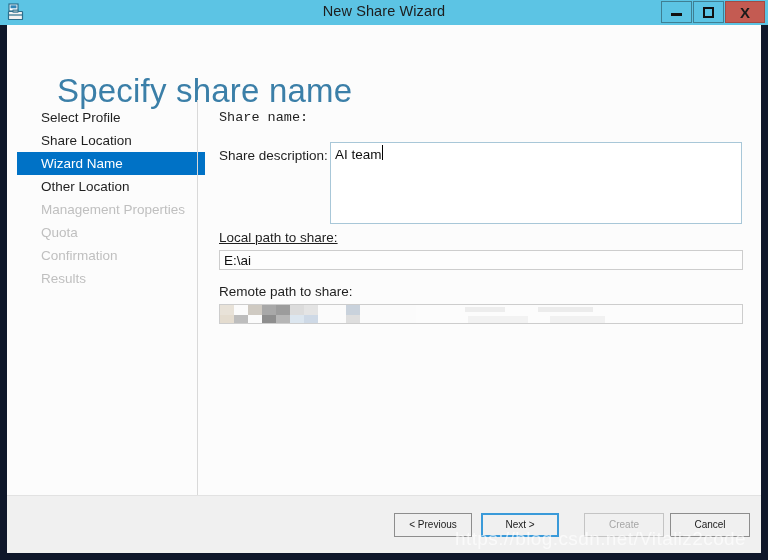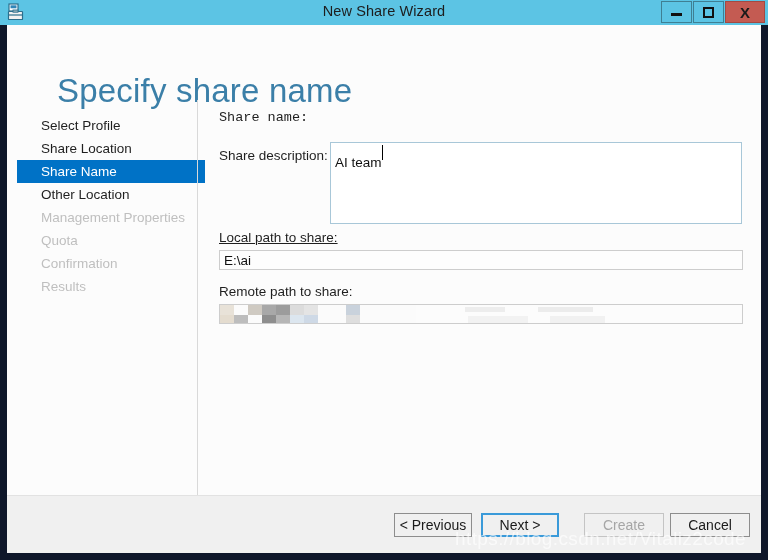--- a/index.html
+++ b/index.html
@@ -66,21 +66,20 @@
     color: #3b7fa8;
     font-weight: normal;
     letter-spacing: 0.2px;
     margin-left: 32px;
   }
 
   
   #nav {
     position: absolute; left: 10px; top: 81px;
     width: 180px;
-    margin-top: 8px;
   }
   .nav-item {
     position: relative;
     height: 23px;
     line-height: 23px;
     padding-left: 24px;
     font-size: 13.5px;
     color: #1f1f1f;
     white-space: nowrap;
   }
@@ -123,21 +122,21 @@
     background: #fdfdfd;
     color: #101010;
   }
 
   #share-name-input { left: 323px; top: 79px; width: 412px; height: 21px; }
 
   #share-desc-input {
     left: 323px; top: 117px; width: 412px; height: 82px;
     border: 1px solid #a8c7d8;
     resize: none;
-    padding: 12px 4px;
+    padding: 4px 4px;
     line-height: 1.25;
   }
 
   #local-path-input { left: 212px; top: 225px; width: 524px; height: 20px; }
 
   
   #remote-path-box {
     position: absolute; left: 212px; top: 279px;
     width: 524px; height: 20px;
     border: 1px solid #cdcdcd;
@@ -156,21 +155,21 @@
     width: 754px; height: 58px;
     background: #f0f0f0;
     border-top: 1px solid #e2e2e2;
   }
   .dlg-btn {
     position: absolute; top: 17px;
     height: 24px;
     border: 1px solid #8d8d8d;
     background: #f0f0f0;
     font-family: "Liberation Sans", sans-serif;
-    font-size: 14px;
+    font-size: 10px;
     color: #1b1b1b;
     text-align: center;
     line-height: 22px;
     padding: 0;
   }
   #btn-previous { left: 387px; width: 78px; }
   #btn-next     { left: 474px; width: 78px; border: 2px solid #3a9ad9; line-height: 20px; }
   #btn-create   { left: 577px; width: 80px; color: #a6a6a6; border-color: #c4c4c4; }
   #btn-cancel   { left: 663px; width: 80px; }
 
@@ -215,21 +214,21 @@
     </div>
   </div>
 
   <div id="client">
 
     <h1 id="heading">Specify share name</h1>
 
     <nav id="nav">
       <div class="nav-item"><span>Select Profile</span></div>
       <div class="nav-item"><span>Share Location</span></div>
-      <div class="nav-item selected"><span>Share Name</span></div>
+      <div class="nav-item selected"><span>Wizard Name</span></div>
       <div class="nav-item"><span>Other Location</span></div>
       <div class="nav-item disabled"><span>Management Properties</span></div>
       <div class="nav-item disabled"><span>Quota</span></div>
       <div class="nav-item disabled"><span>Confirmation</span></div>
       <div class="nav-item disabled"><span>Results</span></div>
     </nav>
 
     <div id="divider"></div>
 
     <div id="form">

